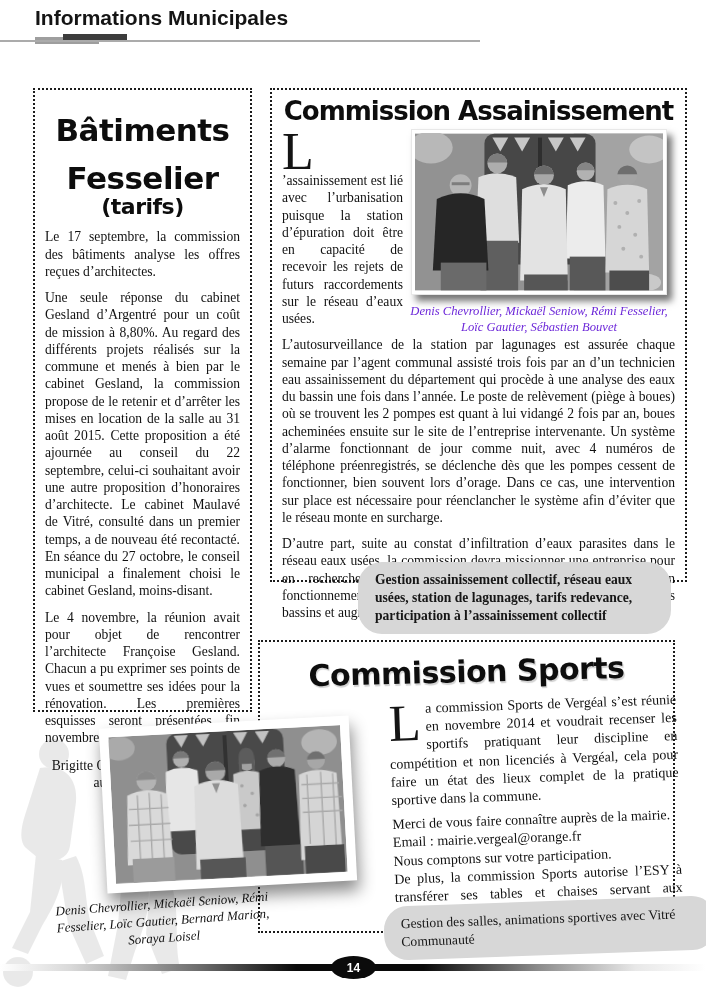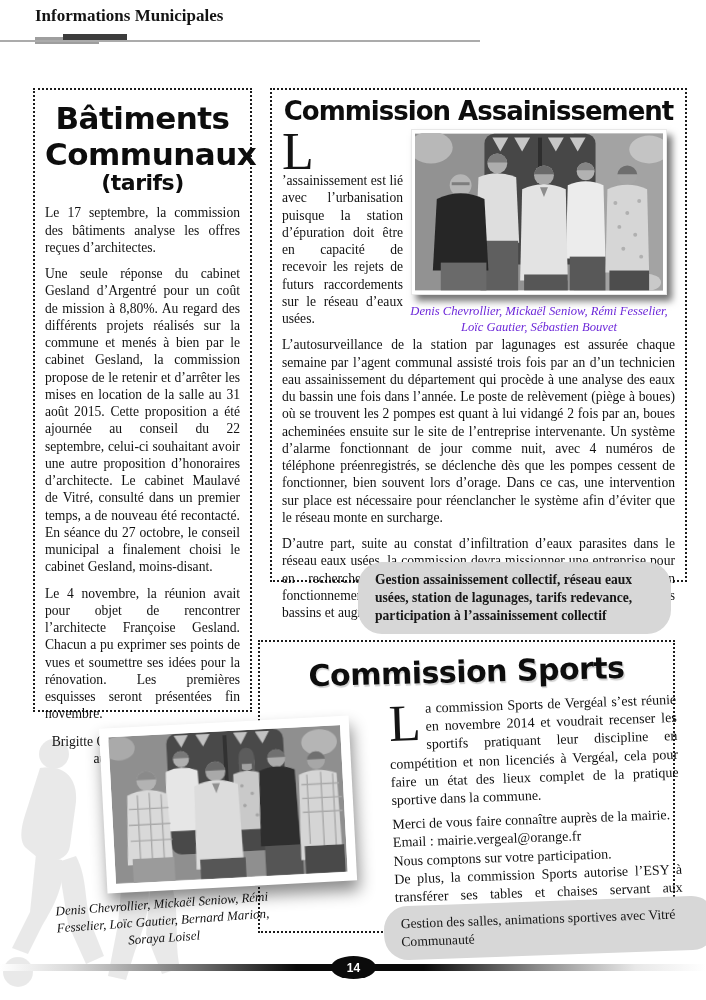--- a/index.html
+++ b/index.html
@@ -1,34 +1,34 @@
 <!DOCTYPE html>
 <html><head>
 <meta charset="utf-8">
 <style>
   html,body{margin:0;padding:0;background:#fff;}
   .page{position:relative;width:706px;height:1000px;background:#ffffff;overflow:hidden;
         font-family:"Liberation Serif","DejaVu Serif",serif;color:#111;}
 
   
-  .hdr-title{position:absolute;left:35px;top:6px;font-family:Liberation Serif, serif;
-             font-weight:700;font-size:17px;letter-spacing:0;color:#141414;}
+  .hdr-title{position:absolute;left:35px;top:6px;font-family:Liberation Sans, sans-serif;
+             font-weight:700;font-size:21px;letter-spacing:0;color:#141414;}
   .hdr-line{position:absolute;left:0;top:40px;width:480px;height:2px;background:#ababab;}
   .hdr-bar-light{position:absolute;left:35px;top:37px;width:64px;height:7px;background:#9e9e9e;}
   .hdr-bar-dark{position:absolute;left:63px;top:34px;width:64px;height:7px;background:#3c3c3c;}
 
   
   .box{position:absolute;border:2px dotted #1c1c1c;box-sizing:border-box;background:transparent;z-index:1;}
   .box-batiments{left:33px;top:88px;width:219px;height:624px;padding:8px 10px;}
   .box-assain{left:270px;top:88px;width:417px;height:494px;padding:6px 10px;}
   .box-sports{left:258px;top:640px;width:417px;height:293px;padding:6px 10px;}
 
   .box-title{font-family:"DejaVu Sans","Liberation Sans",sans-serif;font-weight:700;color:#0d0d0d;
              text-align:center;line-height:1.04;letter-spacing:-0.5px;}
-  .t-bat{font-size:31px;margin-top:4px;}
+  .t-bat{font-size:31px;margin-top:16px;}
   .t-bat-sub{font-size:22px;margin-top:2px;}
   .t-assain{font-size:26px;letter-spacing:-1px;margin-top:2px;}
   .t-sports{font-size:30px;margin-top:8px;transform:rotate(-1.5deg);text-shadow:1px 2px 1px rgba(0,0,0,0.18);}
 
   .body-text p{margin:9px 0 0 0;font-size:13.6px;line-height:1.27;text-align:justify;}
   .signature{margin-top:10px;font-size:13.6px;line-height:1.3;text-align:right;}
 
   .dropcap{float:left;font-size:52px;line-height:40px;padding:3px 5px 0 0;font-weight:400;color:#141414;}
 
   
@@ -83,21 +83,21 @@
       <path d="M44,126 L70,132 C74,156 62,178 50,198 L36,226 L20,220 L38,184 Z"></path>
       <path d="M66,134 L84,128 C96,150 92,176 100,198 L112,228 L94,236 L76,196 Z"></path>
       <circle cx="26" cy="244" r="15"></circle>
       <path d="M130,150 L156,156 C160,180 150,204 142,226 L134,252 L116,248 L126,196 Z"></path>
       <path d="M158,160 L180,158 C188,186 182,214 188,240 L170,246 L154,206 Z"></path>
     </g>
   </svg>
 
   <section class="box box-batiments">
     <div class="box-title t-bat">Bâtiments</div>
-    <div class="box-title t-bat">Communaux</div>
+    <div class="box-title t-bat">Fesselier</div>
     <div class="box-title t-bat-sub">(tarifs)</div>
     <div class="body-text">
       <p>Le 17 septembre, la commission des bâtiments analyse les offres reçues d’architectes.</p>
       <p>Une seule réponse du cabinet Gesland d’Argentré pour un coût de mission à 8,80%. Au regard des différents projets réalisés sur la commune et menés à bien par le cabinet Gesland, la commission propose de le retenir et d’arrêter les mises en location de la salle au 31 août 2015. Cette proposition a été ajournée au conseil du 22 septembre, celui-ci souhaitant avoir une autre proposition d’honoraires d’architecte. Le cabinet Maulavé de Vitré, consulté dans un premier temps, a de nouveau été recontacté. En séance du 27 octobre, le conseil municipal a finalement choisi le cabinet Gesland, moins-disant.</p>
       <p>Le 4 novembre, la réunion avait pour objet de rencontrer l’architecte Françoise Gesland. Chacun a pu exprimer ses points de vues et soumettre ses idées pour la rénovation. Les premières esquisses seront présentées fin novembre.</p>
       <div class="signature">Brigitte Orhant, adjointe, déléguée aux bâtiments communaux</div>
     </div>
   </section>
 
   <section class="box box-assain">

